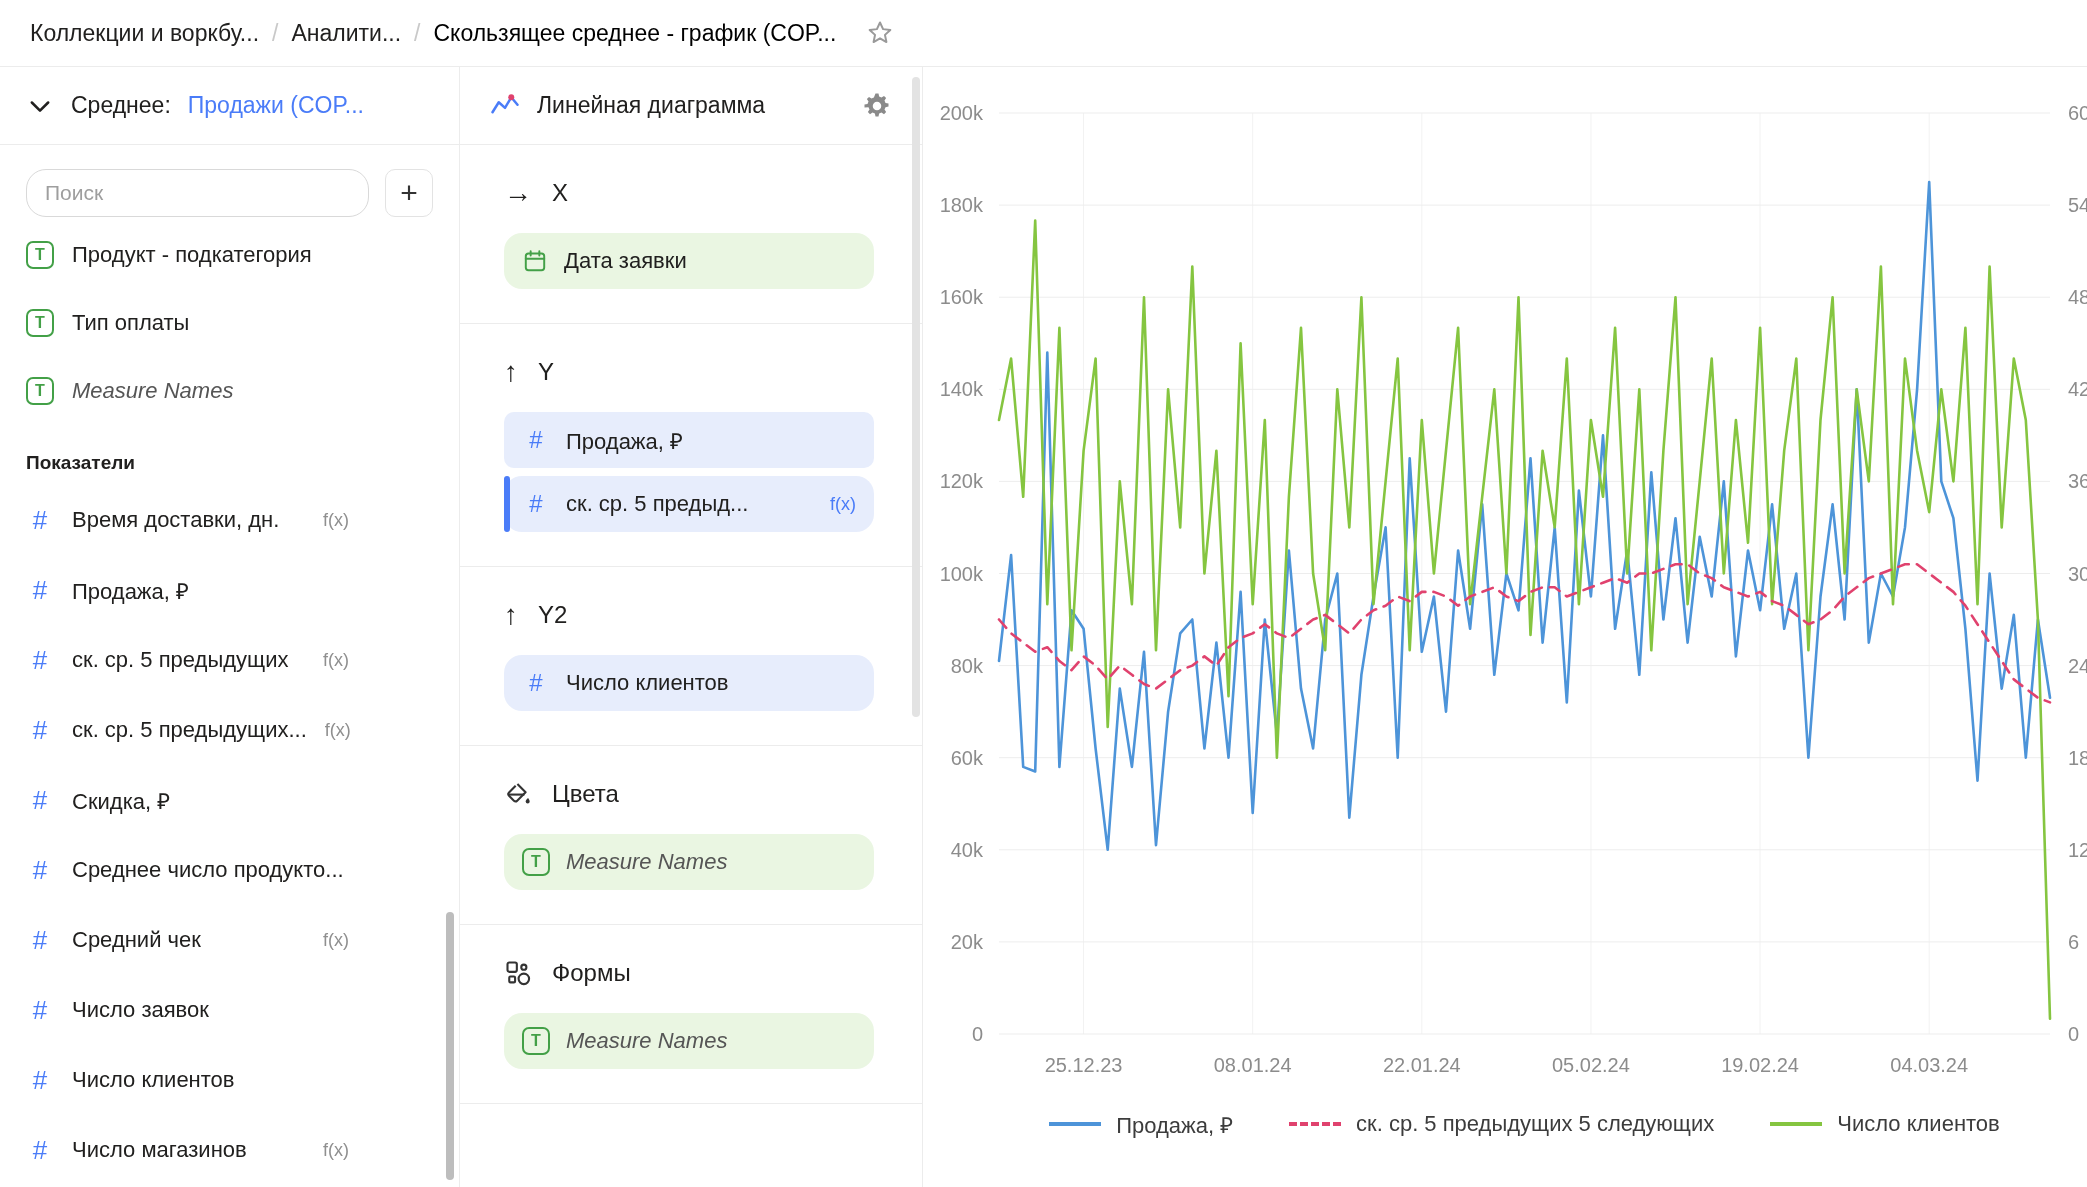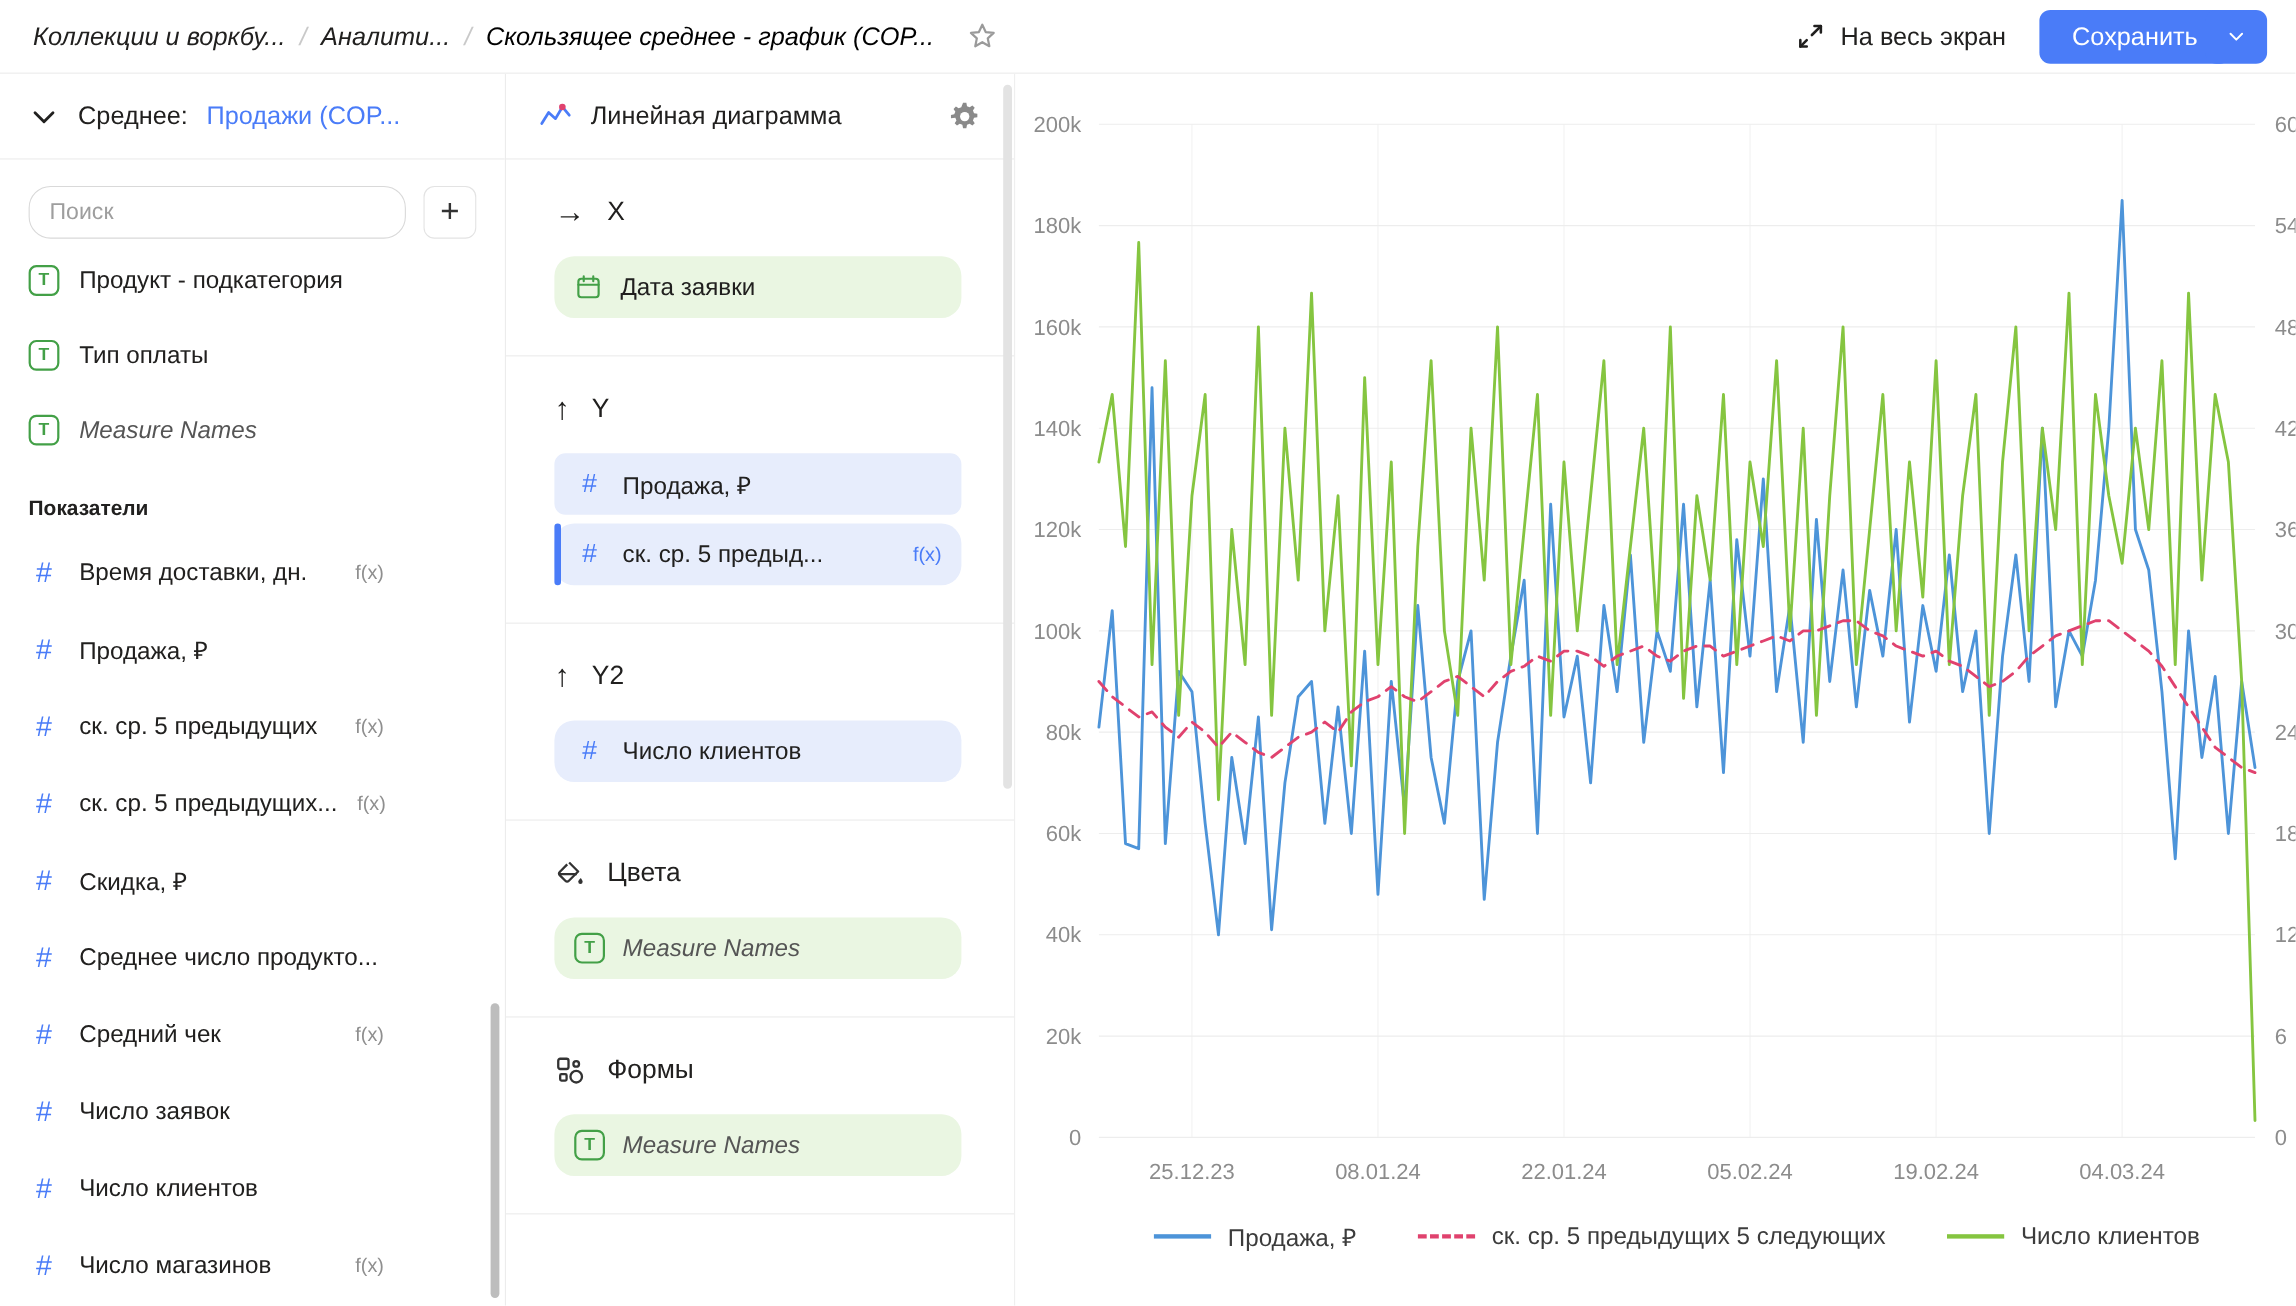--- a/index.html
+++ b/index.html
@@ -10,21 +10,21 @@
     background:#ffffff; color:#21201f;
   }
   .app { position:relative; width:2087px; height:1187px; background:#fff; }
 
   
   .topbar {
     position:absolute; top:0; left:0; right:0; height:67px;
     display:flex; align-items:center; padding:0 26px 0 30px;
     border-bottom:1px solid #ececec; background:#fff; z-index:5;
   }
-  .breadcrumbs { display:flex; align-items:center; gap:13px; font-size:23px;font-style:italic; }
+  .breadcrumbs { display:flex; align-items:center; gap:13px; font-size:23px; }
   .crumb { color:#21201f; cursor:pointer; white-space:nowrap; }
   .crumb.current { color:#000000; }
   .sep { color:#c9c9c9; }
   .star-btn { margin-left:16px; display:flex; align-items:center; }
   .topbar-right { margin-left:auto; display:flex; align-items:center; gap:30px; }
   .fullscreen { display:flex; align-items:center; gap:13px; font-size:23px; cursor:pointer; }
   .btn-save {
     height:49px; padding:0 30px; border:none; border-radius:10px;
     background:var(--accent); color:#fff; font-size:23px;
     font-family:"Liberation Sans", sans-serif; cursor:pointer;
@@ -138,43 +138,20 @@
       <span class="sep">/</span>
       <span class="crumb">Аналити...</span>
       <span class="sep">/</span>
       <span class="crumb current">Скользящее среднее - график (COP...</span>
       <span class="star-btn">
         <svg width="30" height="30" viewBox="0 0 24 24">
             <path d="M12 3.6l2.47 5.3 5.8.64-4.3 3.96 1.16 5.72L12 16.3l-5.13 2.92 1.16-5.72-4.3-3.96 5.8-.64z" fill="none" stroke="#9a9a9a" stroke-width="1.6" stroke-linejoin="round"></path>
           </svg>
       </span>
     </nav>
-    <div class="topbar-right">
-      <div class="fullscreen">
-        <span class="shelf-icon">
-          <svg width="28" height="28" viewBox="0 0 24 24" fill="none" stroke="#21201f" stroke-width="2" stroke-linecap="round" stroke-linejoin="round">
-              <path d="M4 15v5h5"></path>
-              <path d="M15 4h5v5"></path>
-              <path d="M20 4l-7 7"></path>
-              <path d="M4 20l5-5"></path>
-            </svg>
-        </span>
-        <span>На весь экран</span>
-      </div>
-      <div class="save-split">
-        <button class="btn-save">Сохранить</button>
-        <button class="btn-save-caret">
-          <span class="shelf-icon">
-            <svg width="18" height="18" viewBox="0 0 24 24">
-                <path d="M5 9l7 7 7-7" stroke="#fff" stroke-width="2.4" fill="none" stroke-linecap="round" stroke-linejoin="round"></path>
-              </svg>
-          </span>
-        </button>
-      </div>
-    </div>
   </header>
 
   <aside class="sidebar">
     <div class="sidebar-header">
       <span class="shelf-icon">
         <svg width="28" height="28" viewBox="0 0 24 24">
             <path d="M5 9l7 7 7-7" stroke="#21201f" stroke-width="2.2" fill="none" stroke-linecap="round" stroke-linejoin="round"></path>
           </svg>
       </span>
       <span class="dataset-label">Среднее:</span>

